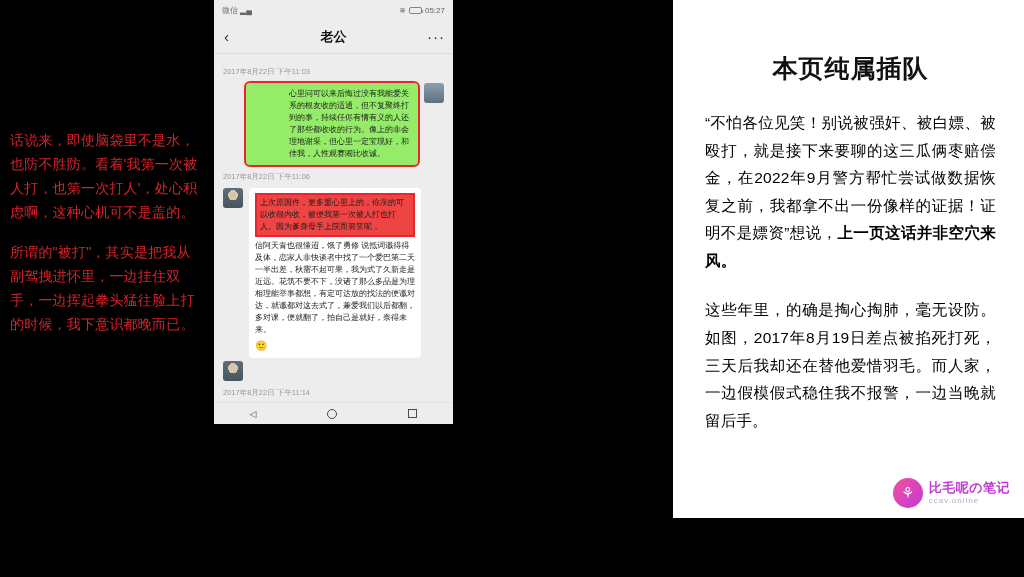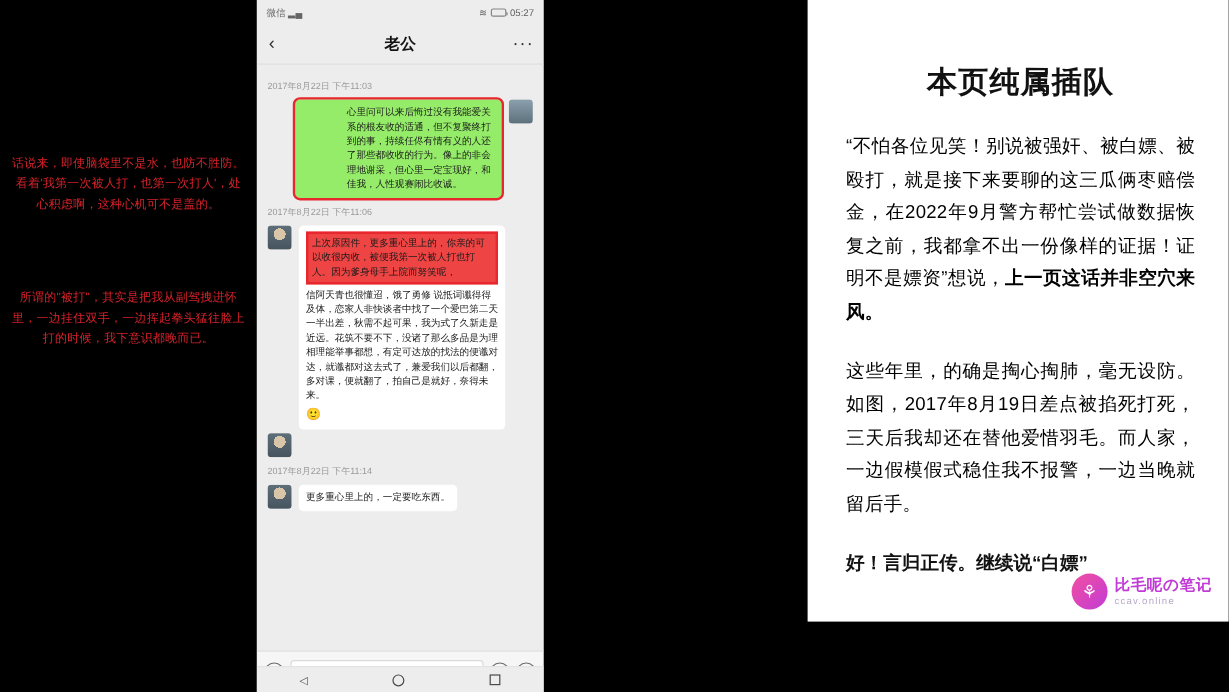--- a/index.html
+++ b/index.html
@@ -21,32 +21,31 @@
     position: relative;
     width: 214px; height: 577px;
     background: #000;
     flex: 0 0 214px;
   }
   .left-text-block {
     position: absolute;
     left: 10px;
     width: 194px;
     color: #d6222a;
-    font-size: 10px;
+    font-size: 14px;
     line-height: 1.72;
-    text-align: center;
     letter-spacing: 0.2px;
   }
   .left-text-1 { top: 128px; }
   .left-text-2 { top: 240px; }
 
   
   .phone {
     position: relative;
-    width: 239px; height: 577px;
+    width: 239px; height: 424px;
     flex: 0 0 239px;
     background: #ededed;
     overflow: hidden;
   }
   .phone-statusbar {
     height: 20px;
     background: #ededed;
     display: flex;
     align-items: center;
     justify-content: space-between;
@@ -294,21 +293,20 @@
 
   <div class="right-panel">
     <div class="art-title">本页纯属插队</div>
 
     <div class="art-p">
       <span>“不怕各位见笑！别说被强奸、被白嫖、被殴打，就是接下来要聊的这三瓜俩枣赔偿金，在2022年9月警方帮忙尝试做数据恢复之前，我都拿不出一份像样的证据！证明不是嫖资”想说，</span><b>上一页这话并非空穴来风。</b>
     </div>
 
     <div class="art-p gap">这些年里，的确是掏心掏肺，毫无设防。如图，2017年8月19日差点被掐死打死，三天后我却还在替他爱惜羽毛。而人家，一边假模假式稳住我不报警，一边当晚就留后手。</div>
 
-    <div class="art-final">好！言归正传。继续说“白嫖”</div>
 
     <div class="watermark">
       <div class="wm-badge">⚘</div>
       <div class="wm-text">
         <div class="wm-main">比毛呢の笔记</div>
         <div class="wm-sub">ccav.online</div>
       </div>
     </div>
   </div>
 

